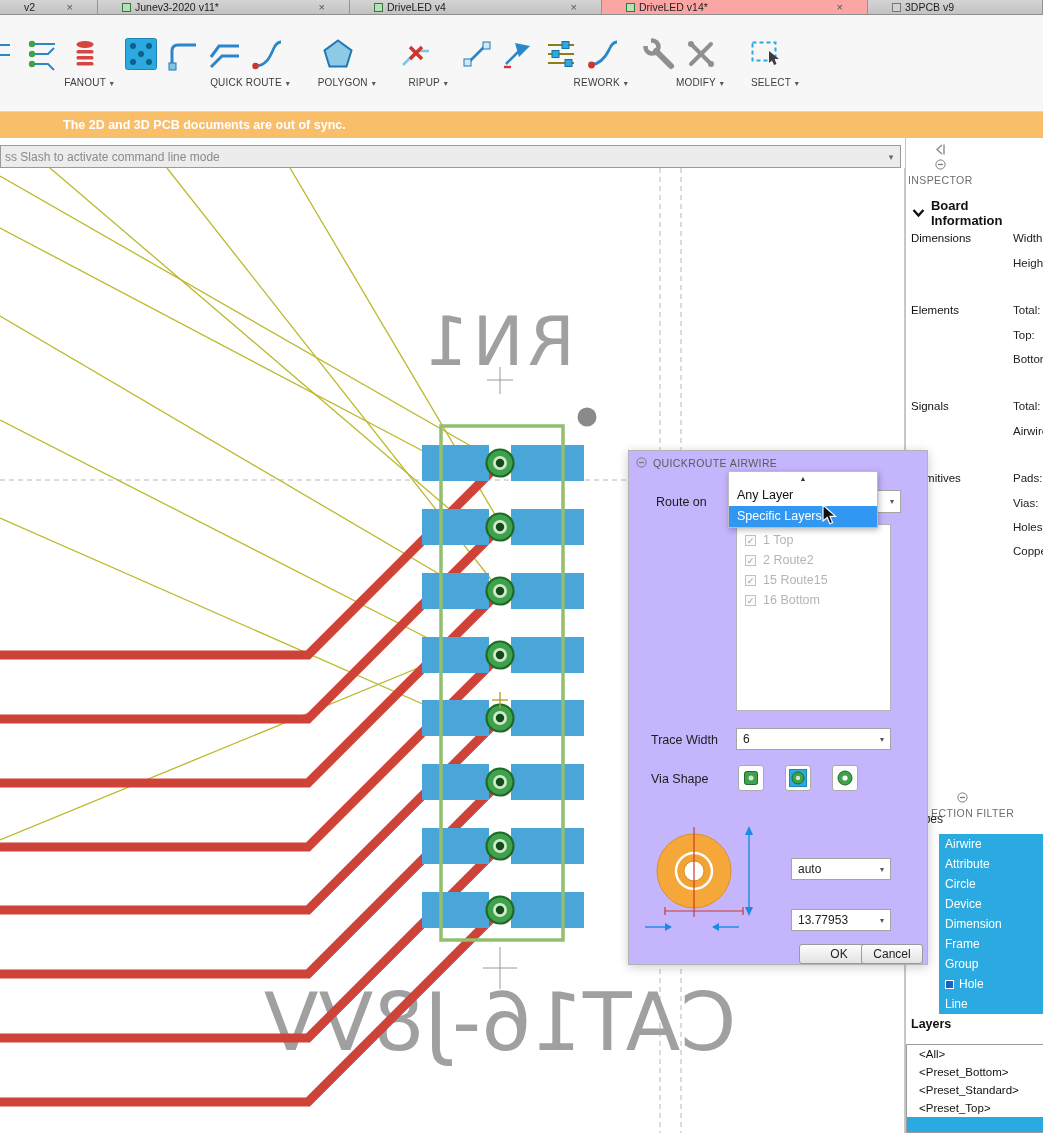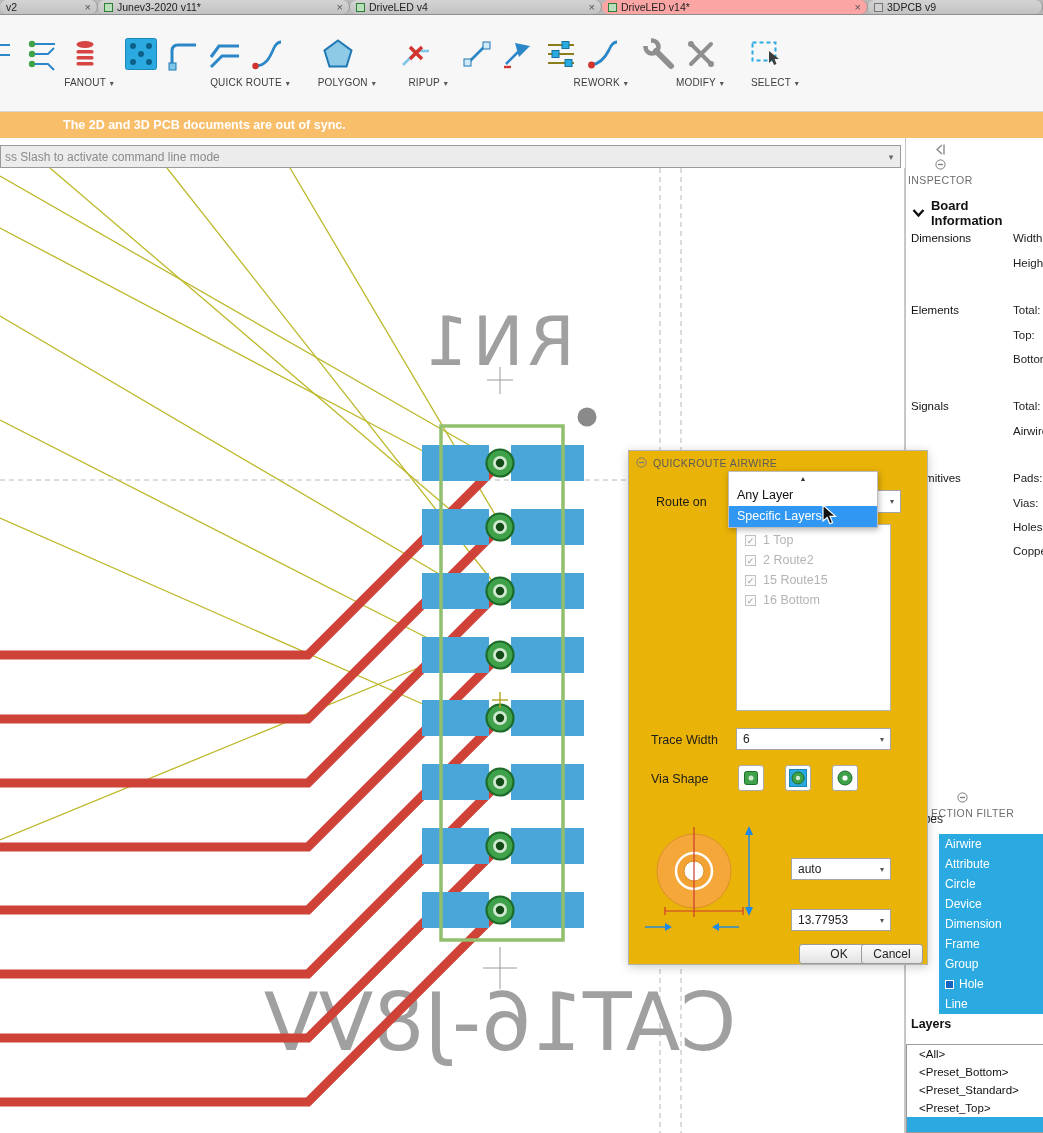--- a/index.html
+++ b/index.html
@@ -2,21 +2,21 @@
 <html><head>
 <meta charset="utf-8">
 <style>
 *{margin:0;padding:0;box-sizing:border-box;}
 html,body{width:1043px;height:1133px;}
 body{position:relative;overflow:hidden;font-family:"Liberation Sans",sans-serif;background:#fff;color:#222;}
 .abs{position:absolute;}
 
 
 #tabbar{position:absolute;left:0;top:0;width:1043px;height:15px;background:#b9b9b9;display:flex;border-bottom:1px solid #8e8e8e;}
-.tab{display:flex;align-items:center;gap:4px;padding:0 6px;font-size:10.5px;color:#222;background:linear-gradient(#d4d4d4,#c2c2c2);border-right:1px solid #949494;overflow:hidden;border-radius:7px;}
+.tab{display:flex;align-items:center;gap:4px;padding:0 24px;font-size:10.5px;color:#222;background:linear-gradient(#d4d4d4,#c2c2c2);border-right:1px solid #949494;overflow:hidden;}
 .tab.active{background:#fca5a5;}
 .tab-label{white-space:nowrap;overflow:hidden;}
 .tab-close{margin-left:auto;color:#555;font-size:11px;line-height:1;}
 .tab-icon{width:9px;height:9px;flex:0 0 auto;border:1px solid #2e7d32;background:#b7dfb9;}
 .tab-icon.gray{border-color:#777;background:#d2d2d2;}
 
 
 #toolbar{position:absolute;left:0;top:15px;width:1043px;height:97px;background:#f7f7f7;border-bottom:1px solid #d8d8d8;overflow:hidden;}
 .tgroup{position:absolute;top:19px;text-align:right;}
 .ticons{display:flex;justify-content:center;align-items:center;gap:8px;height:40px;}
@@ -39,21 +39,21 @@
 .gname{position:absolute;left:5px;font-weight:normal;color:#111;white-space:nowrap;}
 .ifield{position:absolute;left:107px;color:#222;white-space:nowrap;}
 #flist{position:absolute;left:33px;top:696px;width:110px;}
 .fitem{height:20px;line-height:20px;background:#2baae2;color:#fff;font-size:12px;padding-left:6px;display:flex;align-items:center;white-space:nowrap;}
 .hole-cb{width:9px;height:9px;background:#1565c0;border:1px solid #fff;margin-right:5px;flex:0 0 auto;}
 #llist{position:absolute;left:0;top:906px;width:138px;height:89px;background:#fff;border:1px solid #9b9b9b;overflow:hidden;}
 .litem{height:18px;line-height:18px;padding-left:12px;font-size:11.5px;color:#111;white-space:nowrap;}
 .litem.selected{height:17px;background:#2baae2;}
 
 
-#dialog{position:absolute;left:628px;top:450px;width:300px;height:515px;background:#eab308;border:1px solid #b3b3b3;box-shadow:0 2px 10px rgba(0,0,0,.2);z-index:10;font-size:12.5px;}
+#dialog{position:absolute;left:628px;top:450px;width:300px;height:515px;background:#c4b5fd;border:1px solid #b3b3b3;box-shadow:0 2px 10px rgba(0,0,0,.2);z-index:10;font-size:12.5px;}
 .dhead{height:23px;display:flex;align-items:center;gap:6px;padding-left:7px;color:#5a5a5a;font-size:10.5px;letter-spacing:.4px;}
 .dlabel{position:absolute;color:#1c1c1c;white-space:nowrap;}
 .combo{position:absolute;background:#fff;border:1px solid #a5a5a5;display:flex;align-items:center;}
 .combo .cval{flex:1;padding-left:6px;font-size:12px;color:#222;white-space:nowrap;overflow:hidden;}
 .combo .ccaret{width:16px;text-align:center;font-size:8px;color:#555;}
 .listbox{position:absolute;background:#fff;border:1px solid #b5b5b5;padding-top:5px;}
 .chkrow{display:flex;align-items:center;gap:7px;height:20px;padding-left:8px;color:#b4b4b4;font-size:12.5px;}
 .cb{width:11px;height:11px;border:1px solid #c2c2c2;background:#fafafa;color:#9a9a9a;font-size:9px;line-height:10px;text-align:center;flex:0 0 auto;}
 #ddown{position:absolute;left:99px;top:20px;width:150px;background:#fff;border:1px solid #bdbdbd;box-shadow:1px 2px 6px rgba(0,0,0,.28);z-index:3;}
 .ddup{height:13px;text-align:center;font-size:7px;color:#333;line-height:13px;}

